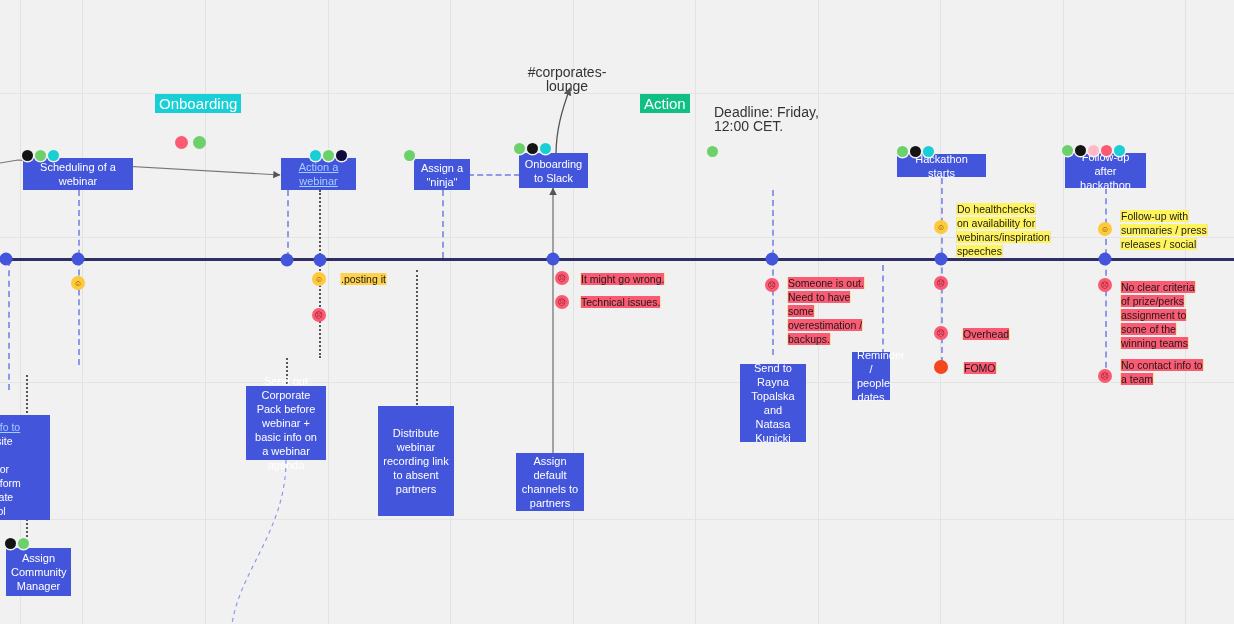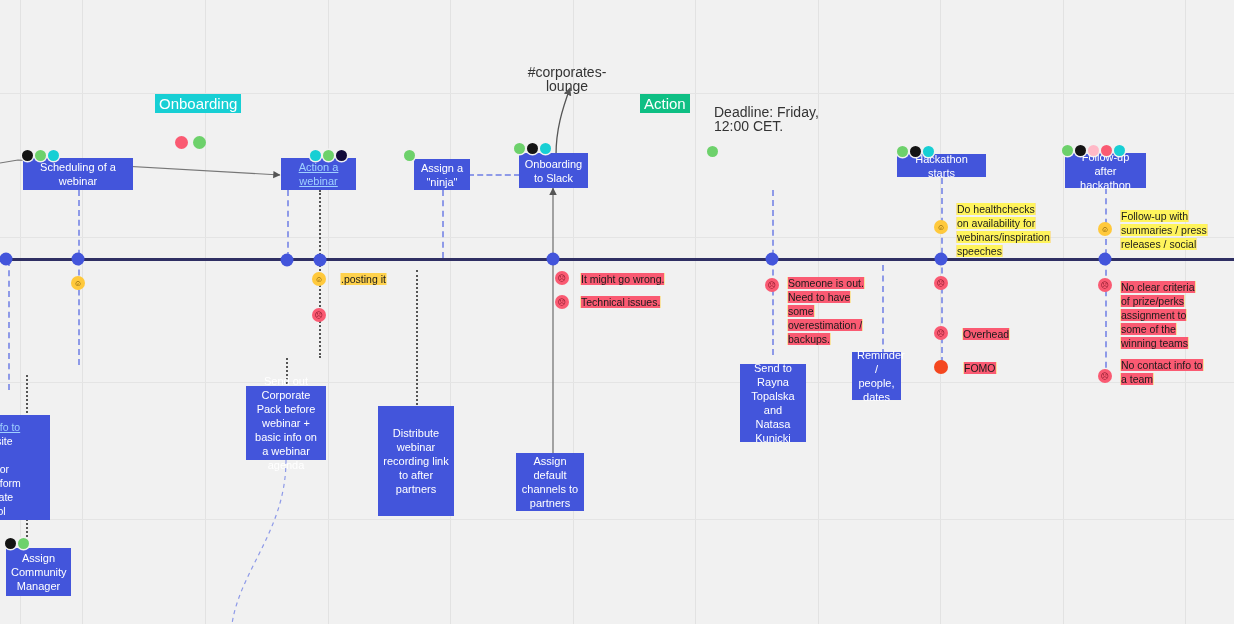--- a/index.html
+++ b/index.html
@@ -209,32 +209,32 @@
   </div>
   <div class="card" style="left:1065px;top:153px;width:81px;height:35px;">
     <span class="ctext">Follow-up after hackathon</span>
   </div>
 
   <div class="card" style="left:246px;top:386px;width:80px;height:74px;">
     <span class="ctext">Send out Corporate Pack before webinar + basic info on a webinar agenda</span>
   </div>
 
   <div class="card" style="left:378px;top:406px;width:76px;height:110px;">
-    <span class="ctext">Distribute webinar recording link to after partners</span>
+    <span class="ctext">Distribute webinar recording link to absent partners</span>
   </div>
 
   <div class="card" style="left:516px;top:453px;width:68px;height:58px;">
     <span class="ctext">Assign default channels to partners</span>
   </div>
 
   <div class="card" style="left:740px;top:364px;width:66px;height:78px;">
     <span class="ctext">Send to Rayna Topalska and Natasa Kunicki</span>
   </div>
 
-  <div class="card" style="left:852px;top:352px;width:49px;height:48px;">
+  <div class="card" style="left:852px;top:352px;width:38px;height:48px;">
     <span class="ctext">Reminder / people, dates</span>
   </div>
 
   <div class="card leftalign" style="left:-28px;top:415px;width:78px;height:105px;align-items:flex-start;padding-top:5px;">
     <span class="ctext" style="text-align:left;font-size:10.5px;line-height:14px;">
       <span style="color:#9fd0ff;text-decoration:underline;">go/info to</span><br>
       <span>website</span><br>
       <br>
       <span>t major</span><br>
       <span>rs, inform</span><br>

